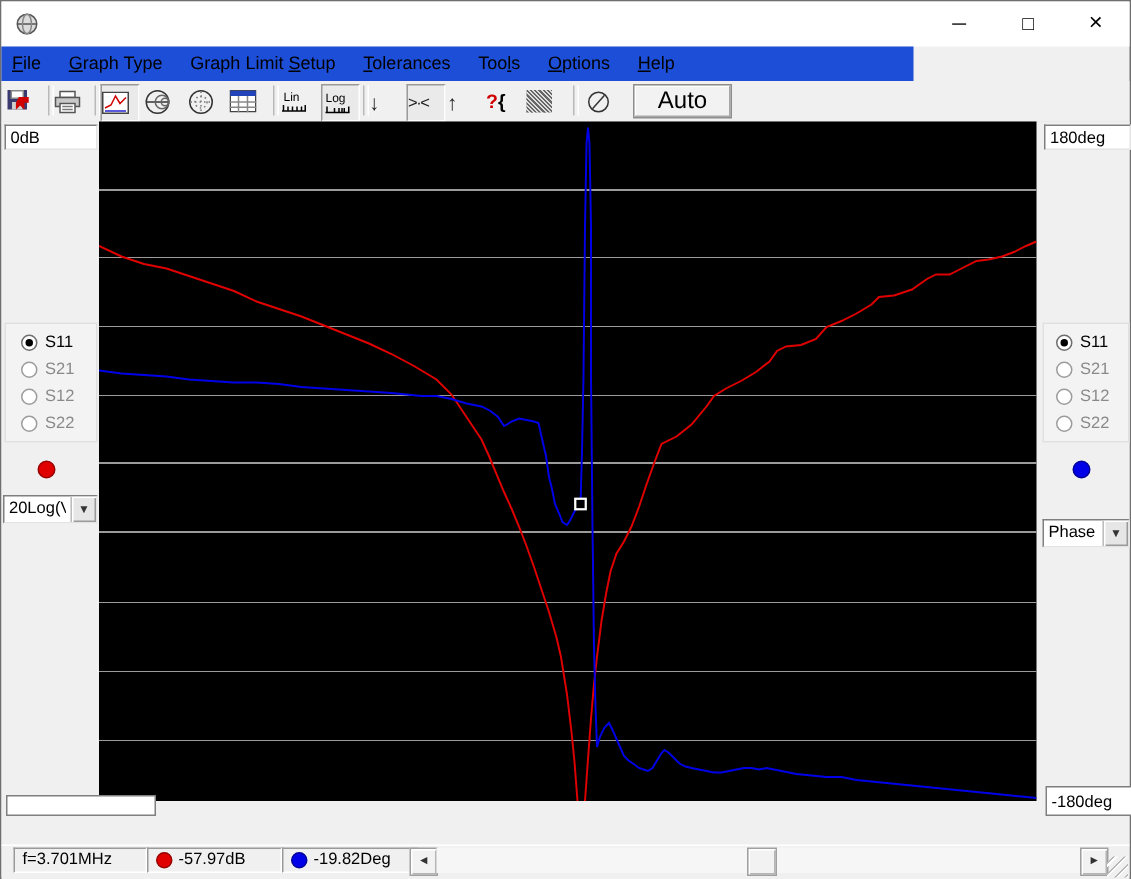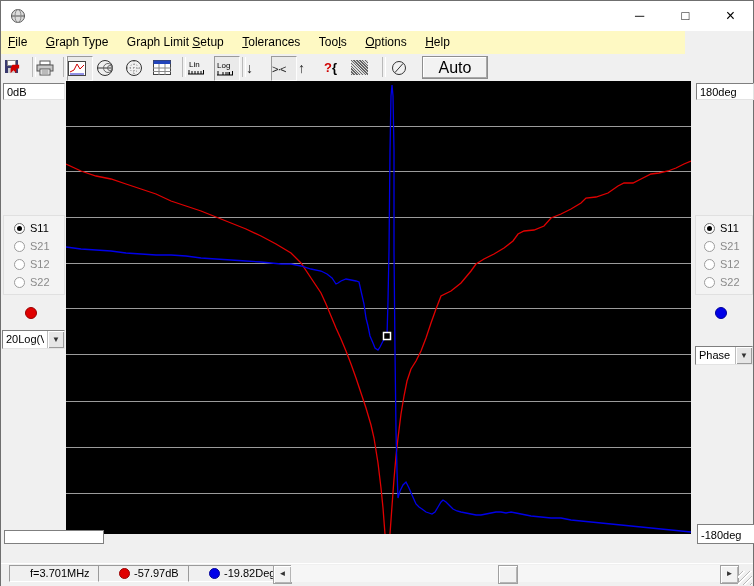--- a/index.html
+++ b/index.html
@@ -5,21 +5,21 @@
   html,body{margin:0;padding:0;}
   body{width:754px;height:586px;overflow:hidden;font-family:"Liberation Sans",sans-serif;-webkit-font-smoothing:none;}
   .win{position:relative;width:752px;height:584px;background:#f0f0f0;border:1px solid #6f6f6f;}
   .abs{position:absolute;}
   
   .titlebar{left:0;top:0;width:752px;height:30px;background:#ffffff;}
   .title-text{left:32px;top:8px;font-size:12px;color:#000;white-space:nowrap;}
   .appicon{left:9px;top:7px;width:16px;height:16px;}
   .winbtn{top:0;width:45px;height:30px;text-align:center;line-height:30px;font-size:13px;color:#000;}
   
-  .menubar{left:0;top:30px;width:684px;height:23px;background:#fef9c3;border-bottom:1px solid #ececec;}
+  .menubar{left:0;top:30px;width:608px;height:23px;background:#1d4ed8;border-bottom:1px solid #ececec;}
   .menuitem{display:inline-block;padding:0 7px;line-height:22px;font-size:12px;color:#000;}
   .menuitem u{text-decoration:underline;}
   
   .toolbar{left:0;top:53px;width:752px;height:27px;background:#f0f0f0;border-bottom:1px solid #d8d8d8;}
   .tbtn{position:absolute;top:2px;width:24px;height:23px;display:flex;align-items:center;font-size:12px;color:#222;}
   .tbtn.checked{border:1px solid;border-color:#9a9a9a #fdfdfd #fdfdfd #9a9a9a;background:#eaeaea;}
   .tsep{position:absolute;top:3px;width:2px;height:20px;border-left:1px solid #b9b9b9;border-right:1px solid #fff;}
   .pushbtn{position:absolute;background:#f2f2f2;border:1px solid #8e8e8e;box-shadow:inset -1px -1px 0 #a8a8a8, inset 1px 1px 0 #fff;font-size:16px;text-align:center;color:#000;}
   
   .panel{background:#f0f0f0;}
@@ -33,21 +33,21 @@
   .dot{border-radius:50%;width:10px;height:10px;}
   .combo{background:#fff;border:1px solid;border-color:#7f7f7f #e3e3e3 #e3e3e3 #7f7f7f;font-size:11px;color:#000;}
   .combo .val{position:absolute;left:3px;top:2px;white-space:nowrap;overflow:hidden;width:38px;}
   .combo .drop{position:absolute;right:0;top:0;width:16px;height:100%;background:#e6e6e6;border-left:1px solid #bdbdbd;box-shadow:inset 1px 1px 0 #fff, inset -1px -1px 0 #9a9a9a;text-align:center;font-size:8px;line-height:17px;color:#333;}
   
   .plot{left:65px;top:80px;width:625px;height:453px;background:#000;}
   
   .bstrip{left:0;top:537px;width:752px;height:25px;background:#f0f0f0;z-index:5;}
   .lab{font-size:11px;color:#000;}
   .statusbar{left:0;top:562px;width:752px;height:22px;background:#f0f0f0;border-top:1px solid #fff;z-index:6;}
-  .sbox{position:absolute;top:1px;height:15px;border:1px solid;border-color:#9a9a9a #fff #fff #9a9a9a;background:#f0f0f0;font-size:11px;line-height:15px;padding-left:20px;display:flex;align-items:center;gap:4px;}
+  .sbox{position:absolute;top:1px;height:15px;border:1px solid;border-color:#9a9a9a #fff #fff #9a9a9a;background:#f0f0f0;font-size:11px;line-height:15px;padding-left:5px;display:flex;align-items:center;gap:4px;}
   .sbtn{position:absolute;top:1px;width:17px;height:17px;background:#f2f2f2;border:1px solid #a0a0a0;box-shadow:inset 1px 1px 0 #fff, inset -1px -1px 0 #b5b5b5;text-align:center;line-height:16px;font-size:8px;color:#333;}
   .grip{position:absolute;right:1px;bottom:1px;width:14px;height:14px;background:repeating-linear-gradient(135deg,transparent 0 3px,#b8b8b8 3px 4px,#fff 4px 5px);}
   .clipbox{position:absolute;background:#fff;border:1px solid #7f7f7f;overflow:hidden;z-index:4;font-size:11px;color:#000;}
   .dither{width:17px;height:15px;background:repeating-linear-gradient(45deg,#666 0 1px,#ddd 1px 2px),repeating-linear-gradient(-45deg,#888 0 1px,transparent 1px 3px);}
 </style>
 </head>
 <body>
 
 <div class="win">
 

